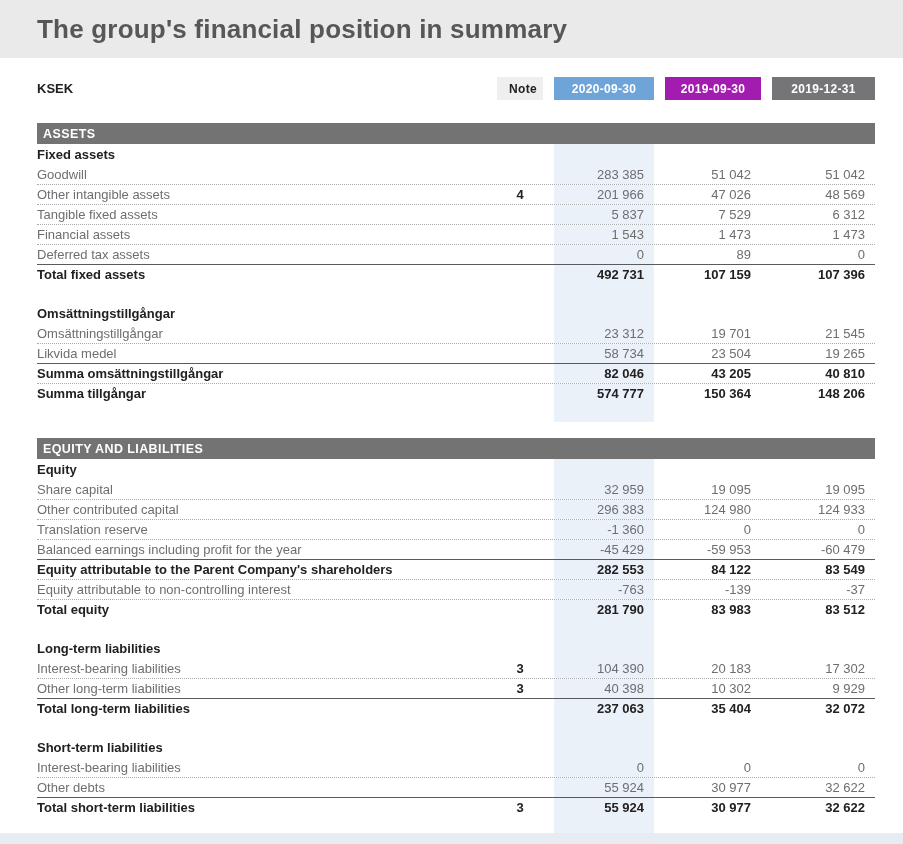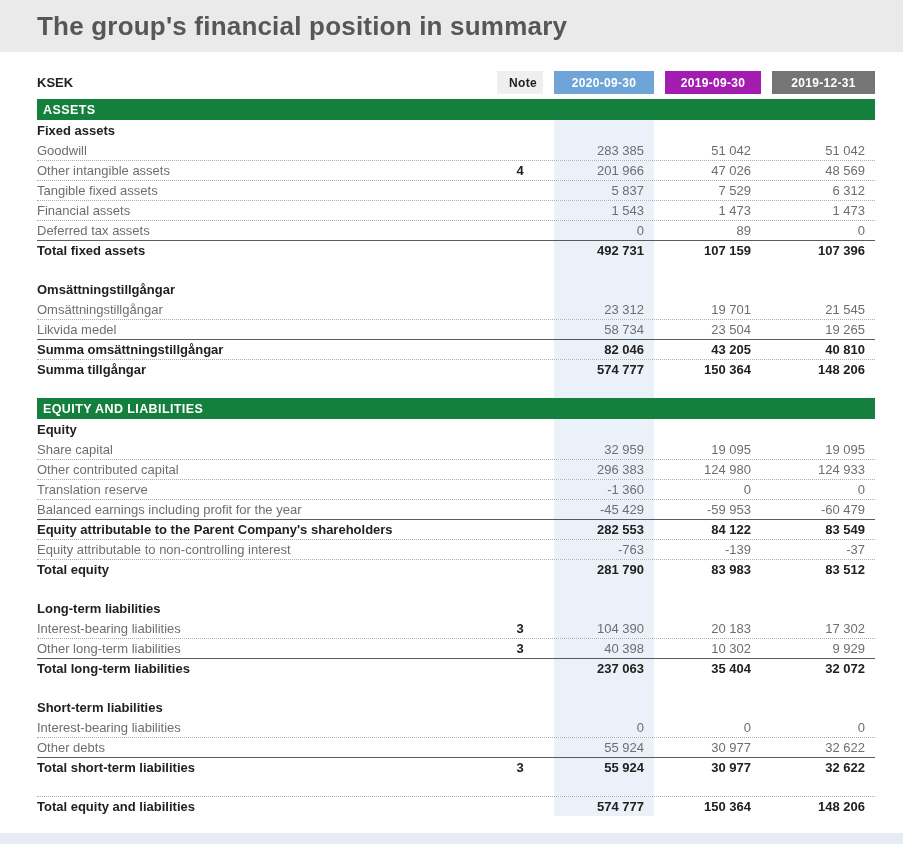--- a/index.html
+++ b/index.html
@@ -3,49 +3,49 @@
 <meta charset="utf-8">
 <style>
   html,body { margin:0; padding:0; }
   body {
     width:903px; height:844px; position:relative; overflow:hidden;
     background:#ffffff;
     font-family:"Liberation Sans", sans-serif;
     -webkit-font-smoothing:antialiased;
   }
   .title-band {
-    background:#eaeaea; height:52px; display:flex; align-items:center;
+    background:#eaeaea; height:58px; display:flex; align-items:center;
     padding-left:37px; box-sizing:border-box;text-align:center;
   }
   .page-title {
     font-size:26px; font-weight:800; color:#565759; letter-spacing:0.2px;
   }
   .content { padding:0 28px 0 37px; }
 
   .col-grid {
     display:grid;
     grid-template-columns:1fr 46px 100px 96px 103px;
     column-gap:11px;
     align-items:stretch;
   }
-  .header-row { margin-top:19px; margin-bottom:5px; height:23px; align-items:center; }
+  .header-row { margin-top:19px; margin-bottom:23px; height:23px; align-items:center; }
   .ksek-label { font-weight:700; color:#232020; font-size:13px; }
   .hdr-box {
     height:23px; display:flex; align-items:center; justify-content:center;
     font-weight:700; font-size:12px; letter-spacing:0.3px;
   }
   .note-box  { background:#efefef; color:#232020;padding-left:6px; }
   .box-2020  { background:#6fa4d9; color:#ffffff; }
   .box-2019a { background:#a21caf; color:#ffffff; }
   .box-2019b { background:#757577; color:#ffffff; }
 
   .banner {
-    background:#15803d; color:#ffffff; font-weight:700; font-size:12.5px;
+    background:#737373; color:#ffffff; font-weight:700; font-size:12.5px;
     height:21px; display:flex; align-items:center; padding-left:6px;
-    letter-spacing:0.4px; box-sizing:border-box;
+    letter-spacing:0.4px; box-sizing:border-box;margin-top:16px;
   }
 
   .row { height:20px; box-sizing:border-box; font-size:13px; }
   .row.top-dotted { border-top:1px dotted #a9abad; }
   .row.top-solid  { border-top:1px solid #595b5e; }
   .cell { display:flex; align-items:center; height:100%; box-sizing:border-box; }
   .label-cell { color:#6d6e71; }
   .note-cell  { justify-content:center; font-weight:700; color:#232020; }
   .val-cell   { justify-content:flex-end; padding-right:10px; color:#6d6e71; }
   .v1 { background:#eaf1f9; }

